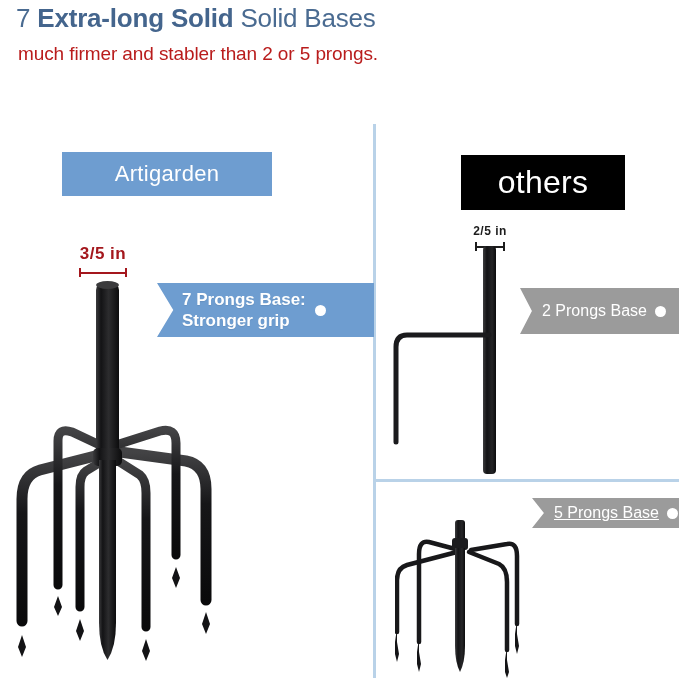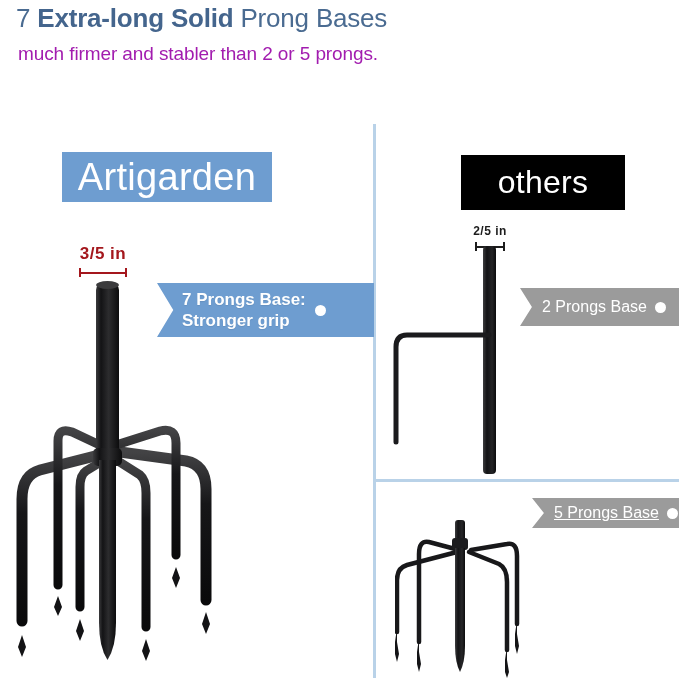--- a/index.html
+++ b/index.html
@@ -35,21 +35,21 @@
     font-weight: 700;
     color: #44658d;
     margin-top: 16px;
   }
   .subtitle {
     position: absolute;
     left: 18px;
     top: 41px;
     font-size: 19px;
     line-height: 26px;
-    color: #a21caf;
+    color: #b91c1c;
     font-weight: 400;
     white-space: nowrap;
     letter-spacing: -0.1px;
   }
 
   
   .divider-v {
     position: absolute;
     left: 373px;
     top: 124px;
@@ -72,23 +72,23 @@
     display: flex;
     align-items: center;
     justify-content: center;
     color: #ffffff;
     white-space: nowrap;
   }
   .chip-brand {
     left: 62px;
     top: 152px;
     width: 210px;
-    height: 50px;
+    height: 44px;
     background: #6e9dd0;
-    font-size: 38px;
+    font-size: 22px;
     font-weight: 400;
     letter-spacing: 0.3px;
   }
   .chip-others {
     left: 461px;
     top: 155px;
     width: 164px;
     height: 55px;
     background: #000000;
     font-size: 32px;
@@ -140,21 +140,21 @@
     font-weight: 700;
     line-height: 21px;
     text-shadow: 0 1px 1px rgba(0,0,0,0.08);
   }
   .ribbon-blue .ribbon-dot { margin-left: 9px; margin-top: 1px; }
 
   .ribbon-gray-1 {
     left: 520px;
     top: 288px;
     width: 159px;
-    height: 38px;
+    height: 46px;
   }
   .ribbon-gray-2 {
     left: 532px;
     top: 498px;
     width: 159px;
     height: 30px;
     text-decoration: underline;
   }
   .ribbon-gray-1 .ribbon-body,
   .ribbon-gray-2 .ribbon-body { background: #9b9b9b; }
@@ -214,21 +214,21 @@
   }
   .art-sevenprong { left: 0px; top: 255px; width: 230px; height: 423px; }
   .art-twoprong   { left: 385px; top: 240px; width: 160px; height: 240px; }
   .art-fiveprong  { left: 395px; top: 520px; width: 215px; height: 158px; }
 </style>
 </head>
 <body>
 
 <div id="page">
 
-  <div class="title"><span>7 </span><span class="bold">Extra-long Solid</span><span> Prong Bases</span></div>
+  <div class="title"><span>7 </span><span class="bold">Extra-long Solid</span><span> Solid Bases</span></div>
 
   <div class="subtitle">much firmer and stabler than 2 or 5 prongs.</div>
 
   <div class="divider-v"></div>
   <div class="divider-h"></div>
 
   <div class="chip chip-brand">
     <span>Artigarden</span>
   </div>
 

